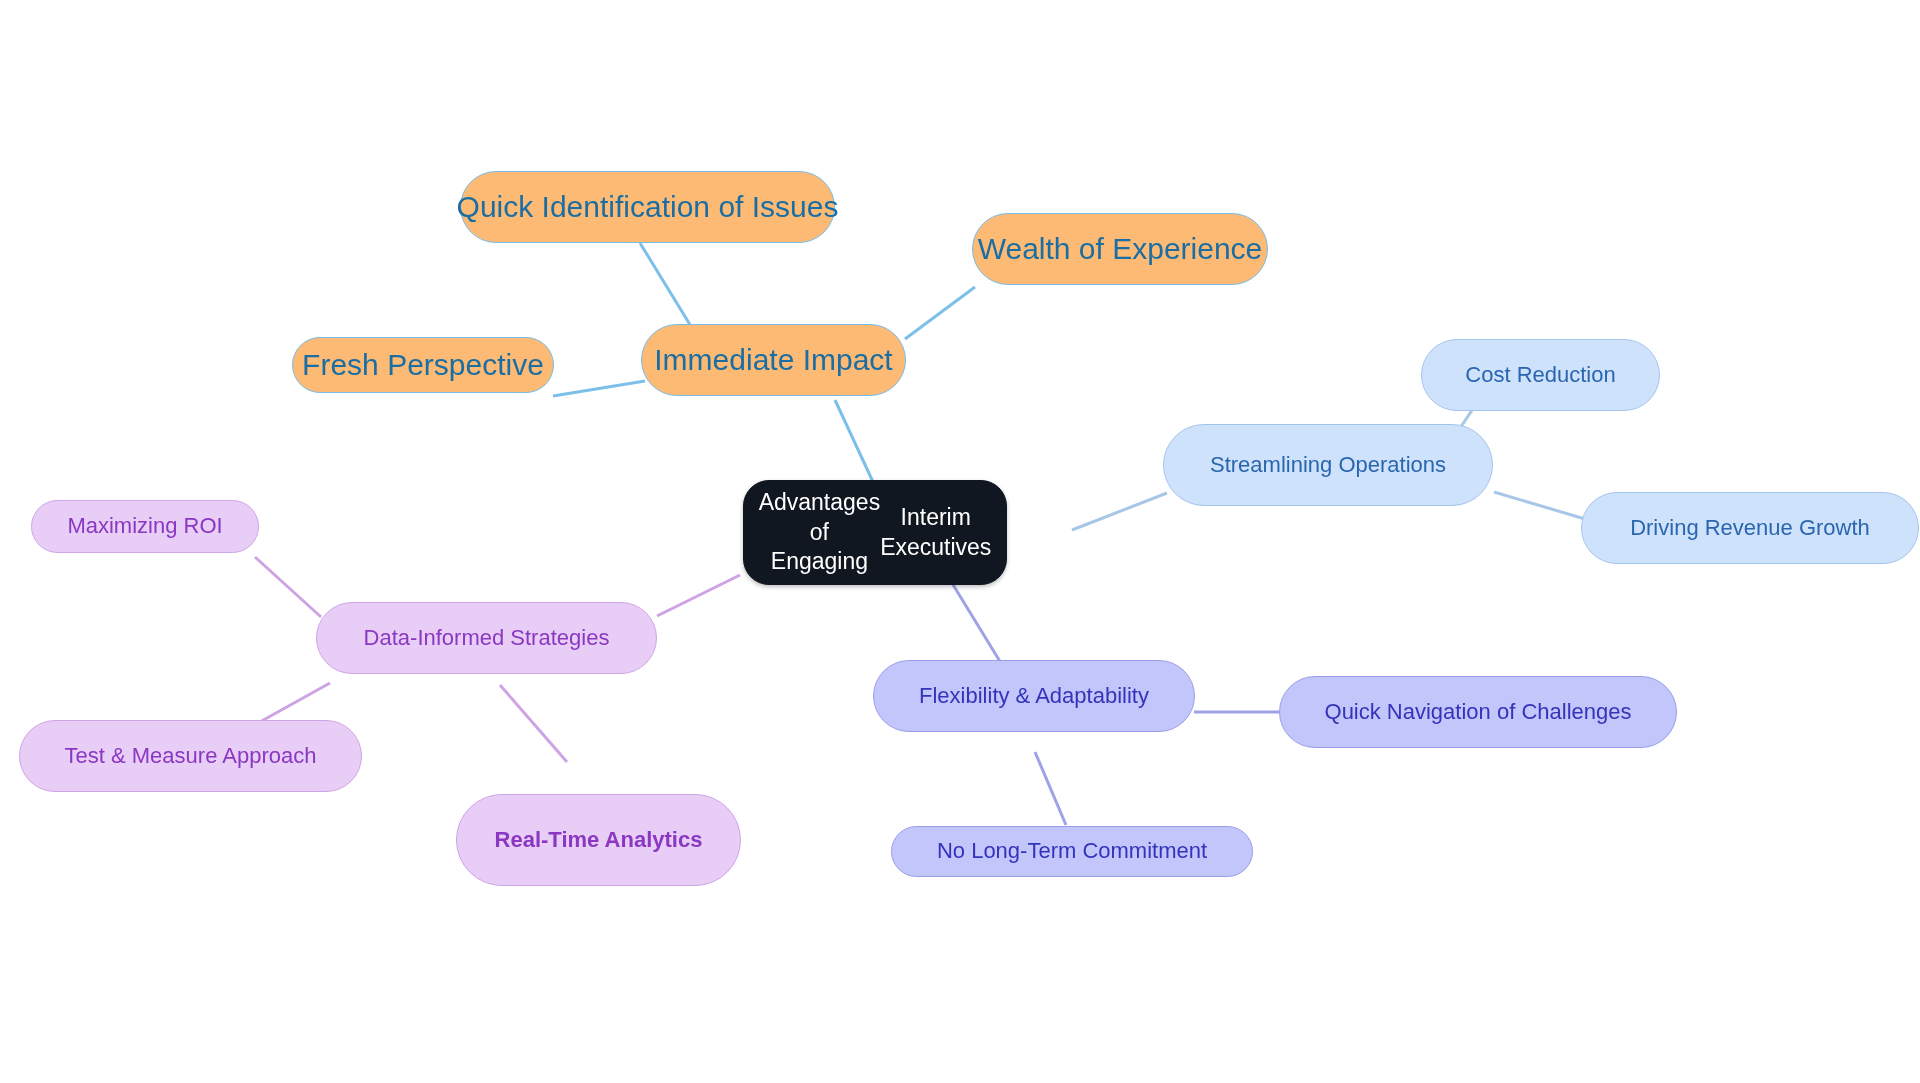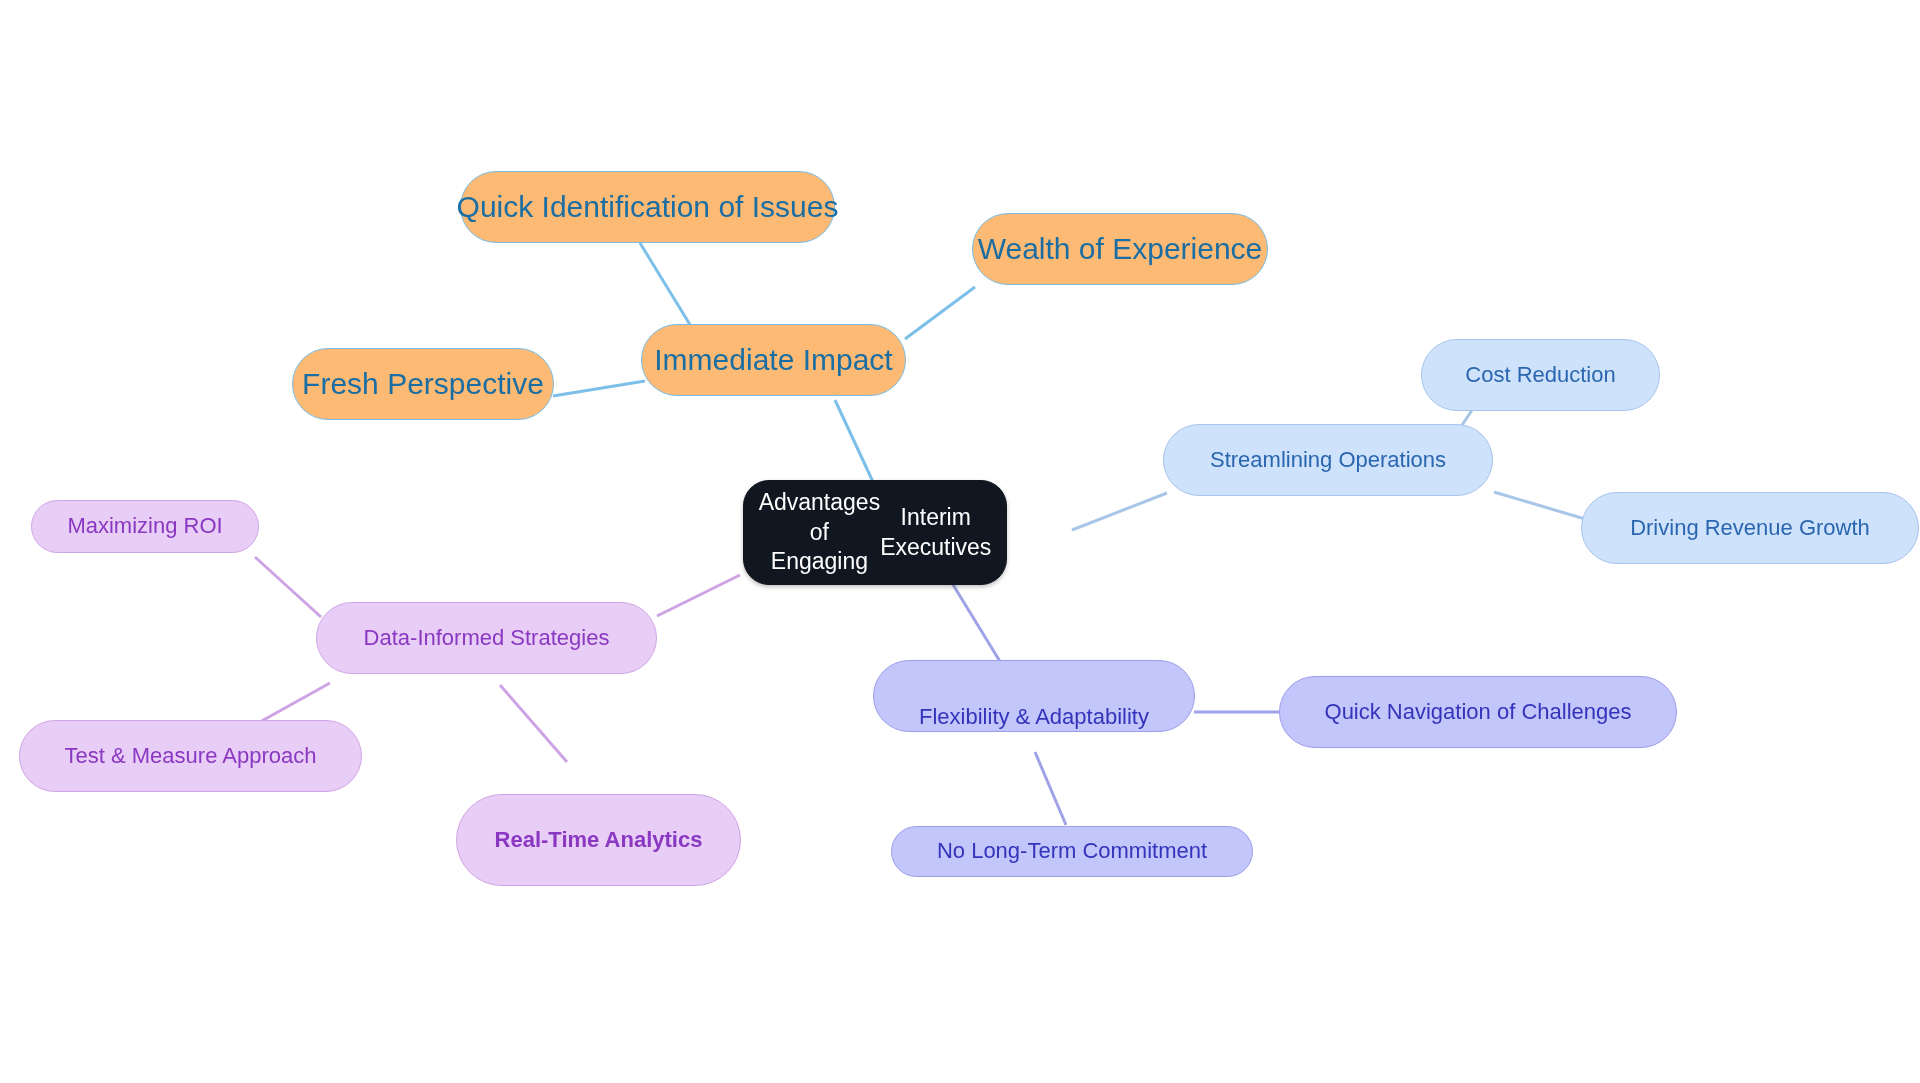--- a/index.html
+++ b/index.html
@@ -121,37 +121,37 @@
   </div>
 
   <div class="node cyan" style="left:460px; top:171px; width:375px; height:72px;">
     <span>Quick Identification of Issues</span>
   </div>
 
   <div class="node cyan" style="left:972px; top:213px; width:296px; height:72px;">
     <span>Wealth of Experience</span>
   </div>
 
-  <div class="node cyan" style="left:292px; top:348px; width:262px; height:72px;">
+  <div class="node cyan" style="left:292px; top:337px; width:262px; height:56px;">
     <span>Fresh Perspective</span>
   </div>
 
-  <div class="node blue" style="left:1163px; top:424px; width:330px; height:72px;">
+  <div class="node blue" style="left:1163px; top:424px; width:330px; height:82px;">
     <span>Streamlining Operations</span>
   </div>
 
   <div class="node blue" style="left:1421px; top:295px; width:239px; height:72px;margin-top:44px;">
     <span>Cost Reduction</span>
   </div>
 
   <div class="node blue" style="left:1581px; top:492px; width:338px; height:72px;">
     <span>Driving Revenue Growth</span>
   </div>
 
-  <div class="node indigo" style="left:873px; top:660px; width:322px; height:72px;align-items:flex-end;">
+  <div class="node indigo" style="left:873px; top:660px; width:322px; height:72px;">
     <span>Flexibility &amp; Adaptability</span>
   </div>
 
   <div class="node indigo" style="left:1279px; top:676px; width:398px; height:72px;">
     <span>Quick Navigation of Challenges</span>
   </div>
 
   <div class="node indigo" style="left:891px; top:826px; width:362px; height:51px;">
     <span>No Long-Term Commitment</span>
   </div>

